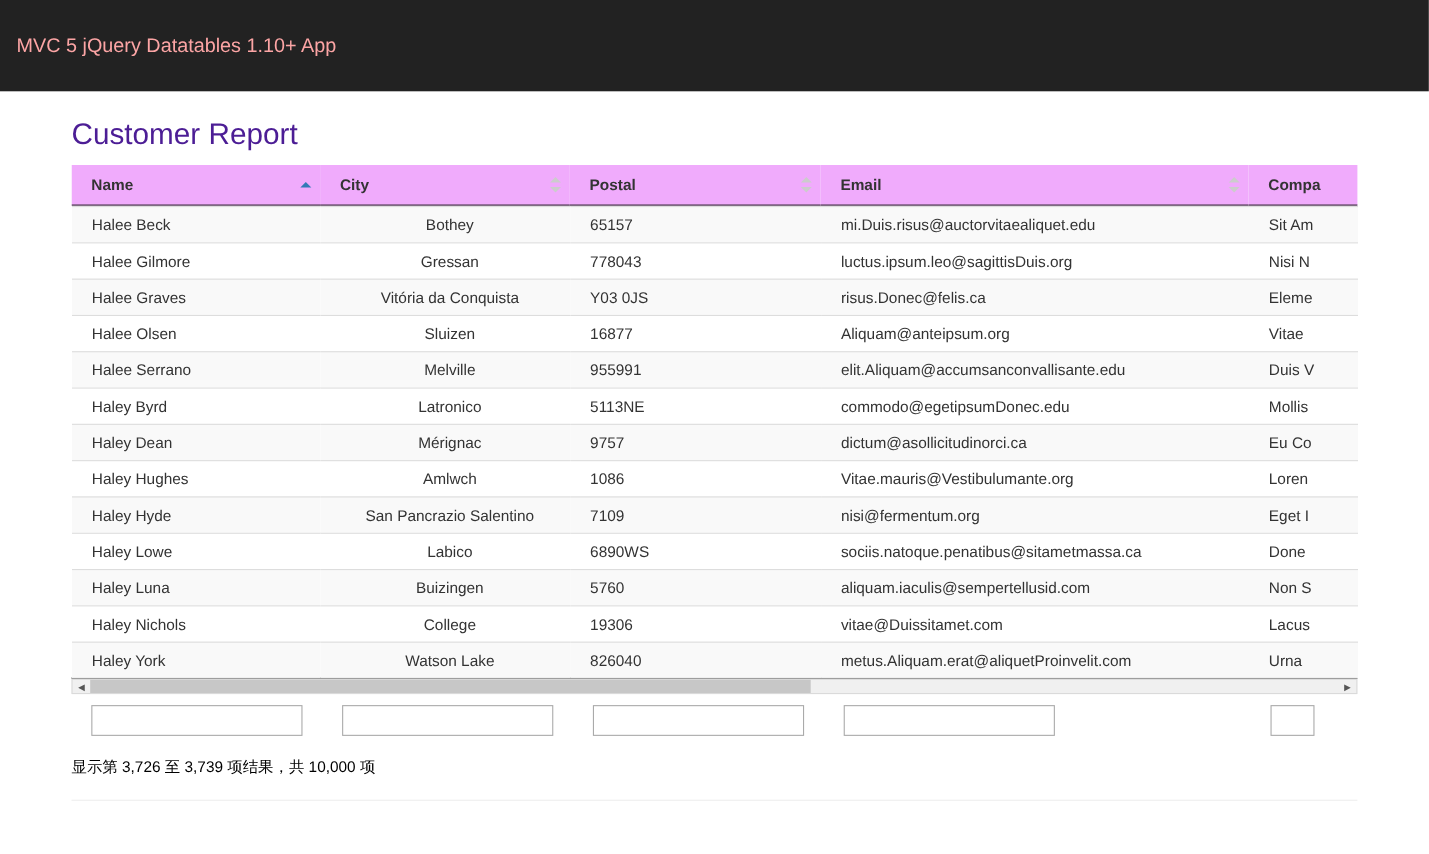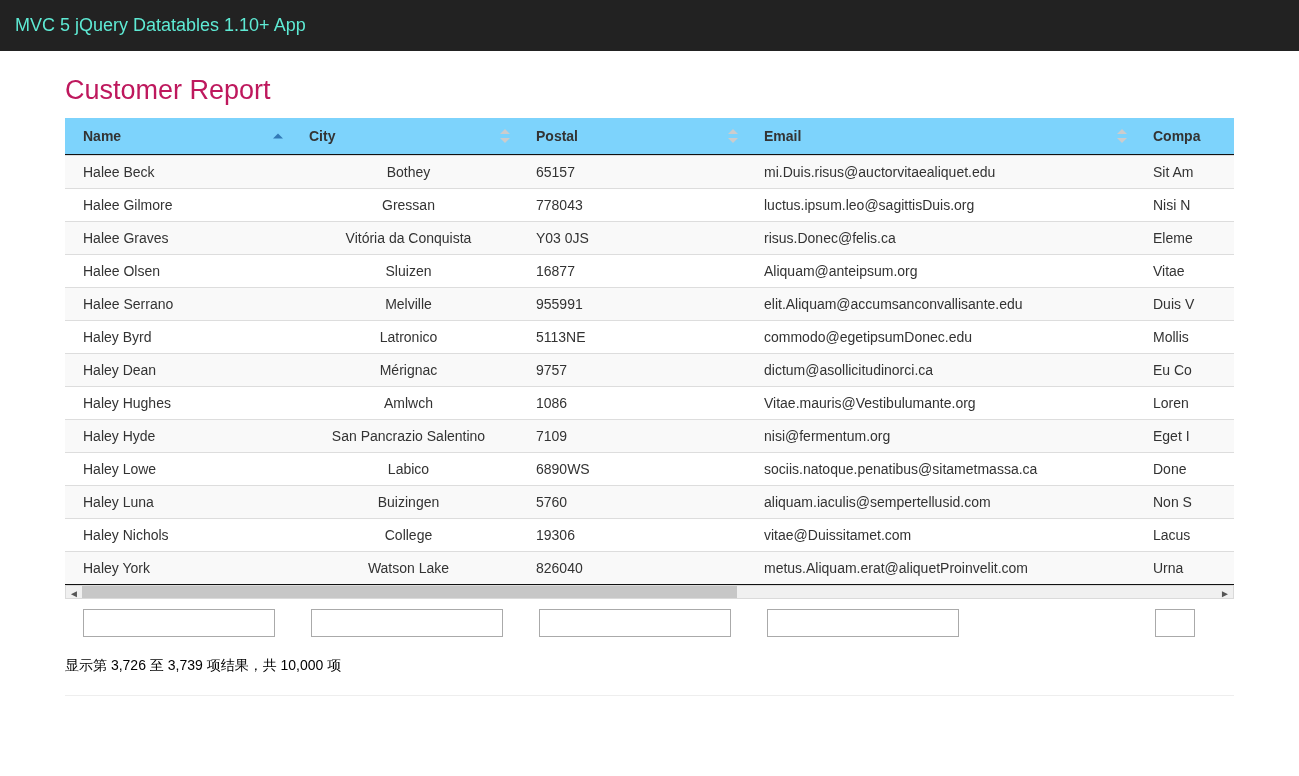--- a/index.html
+++ b/index.html
@@ -14,31 +14,31 @@
       background: #fff;
     }
     .navbar {
       background: #222;
       min-height: 50px;
       padding: 0 15px;
       display: flex;
       align-items: center;
     }
     .navbar-brand {
-      color: #5eead4;
+      color: #fca5a5;
       font-size: 18px;
-      padding: 15px 0;
+      padding: 31px 0;
     }
     .container {
       padding: 0 65px;
     }
     h2 {
       font-size: 27px;
       font-weight: 500;
-      color: #be185d;
+      color: #4c1d95;
       margin: 24px 0 12px;
     }
     .dataTables_filter {
       text-align: right;
       margin-bottom: 6px;
       padding-right: 90px;
     }
     .dataTables_filter label {
       font-weight: normal;
       color: #333;
@@ -70,21 +70,21 @@
       border-collapse: separate;
       border-spacing: 0;
       width: 1500px;
     }
     table.dataTable thead th {
       padding: 10px 18px;
       border-bottom: 1px solid #111;
       font-weight: bold;
       text-align: left;
       position: relative;
-      background: #7dd3fc;
+      background: #f0abfc;
       cursor: pointer;
     }
     table.dataTable tbody td {
       padding: 8px 10px 8px 18px;
       border-top: 1px solid #ddd;
     }
     table.dataTable tbody tr.odd {
       background: #f9f9f9;
     }
     table.dataTable tbody tr.even {

